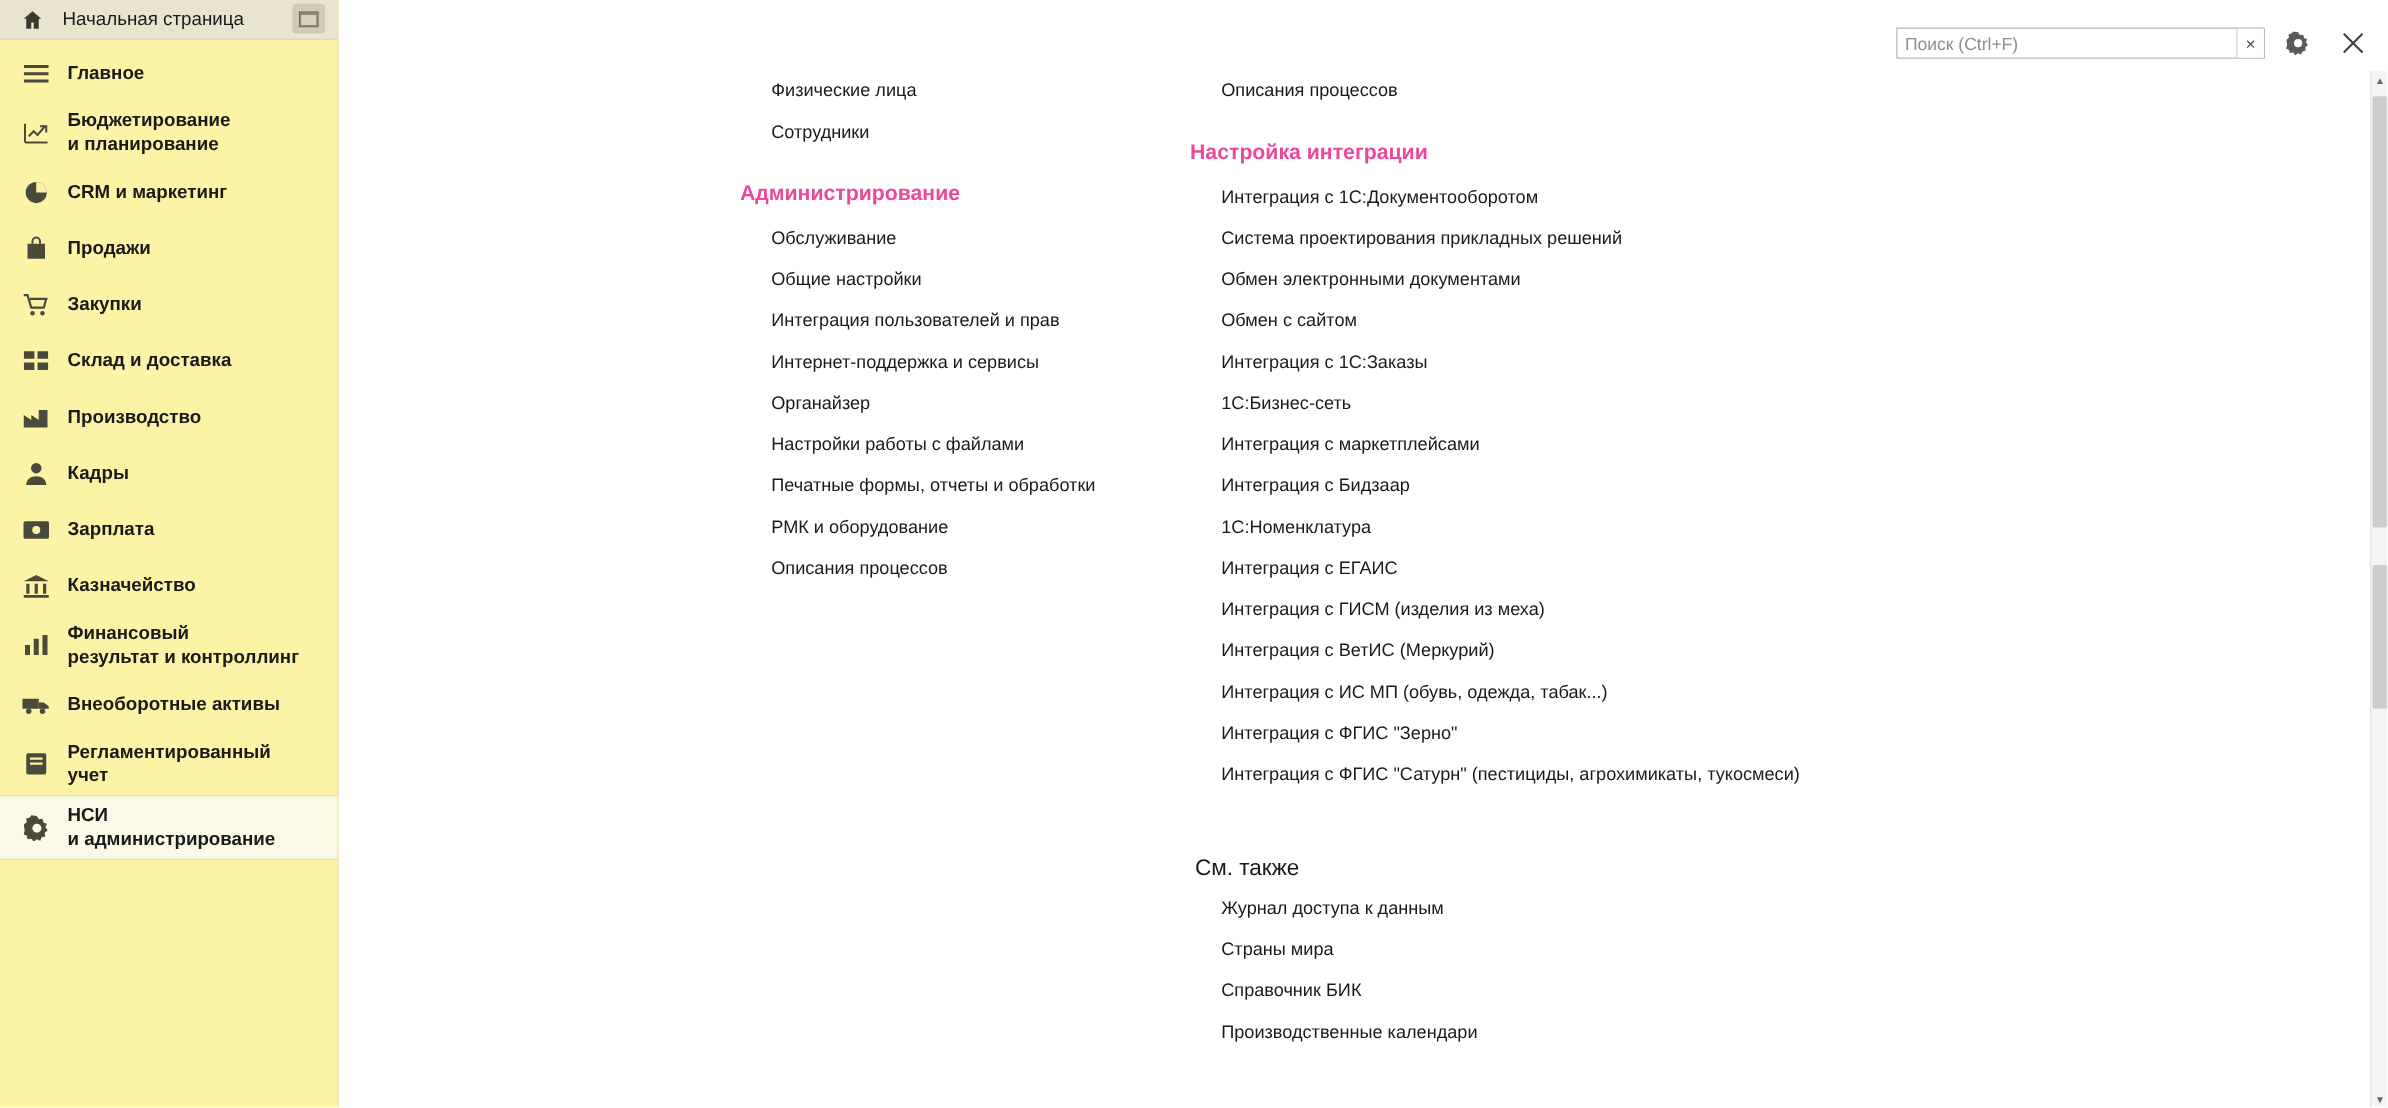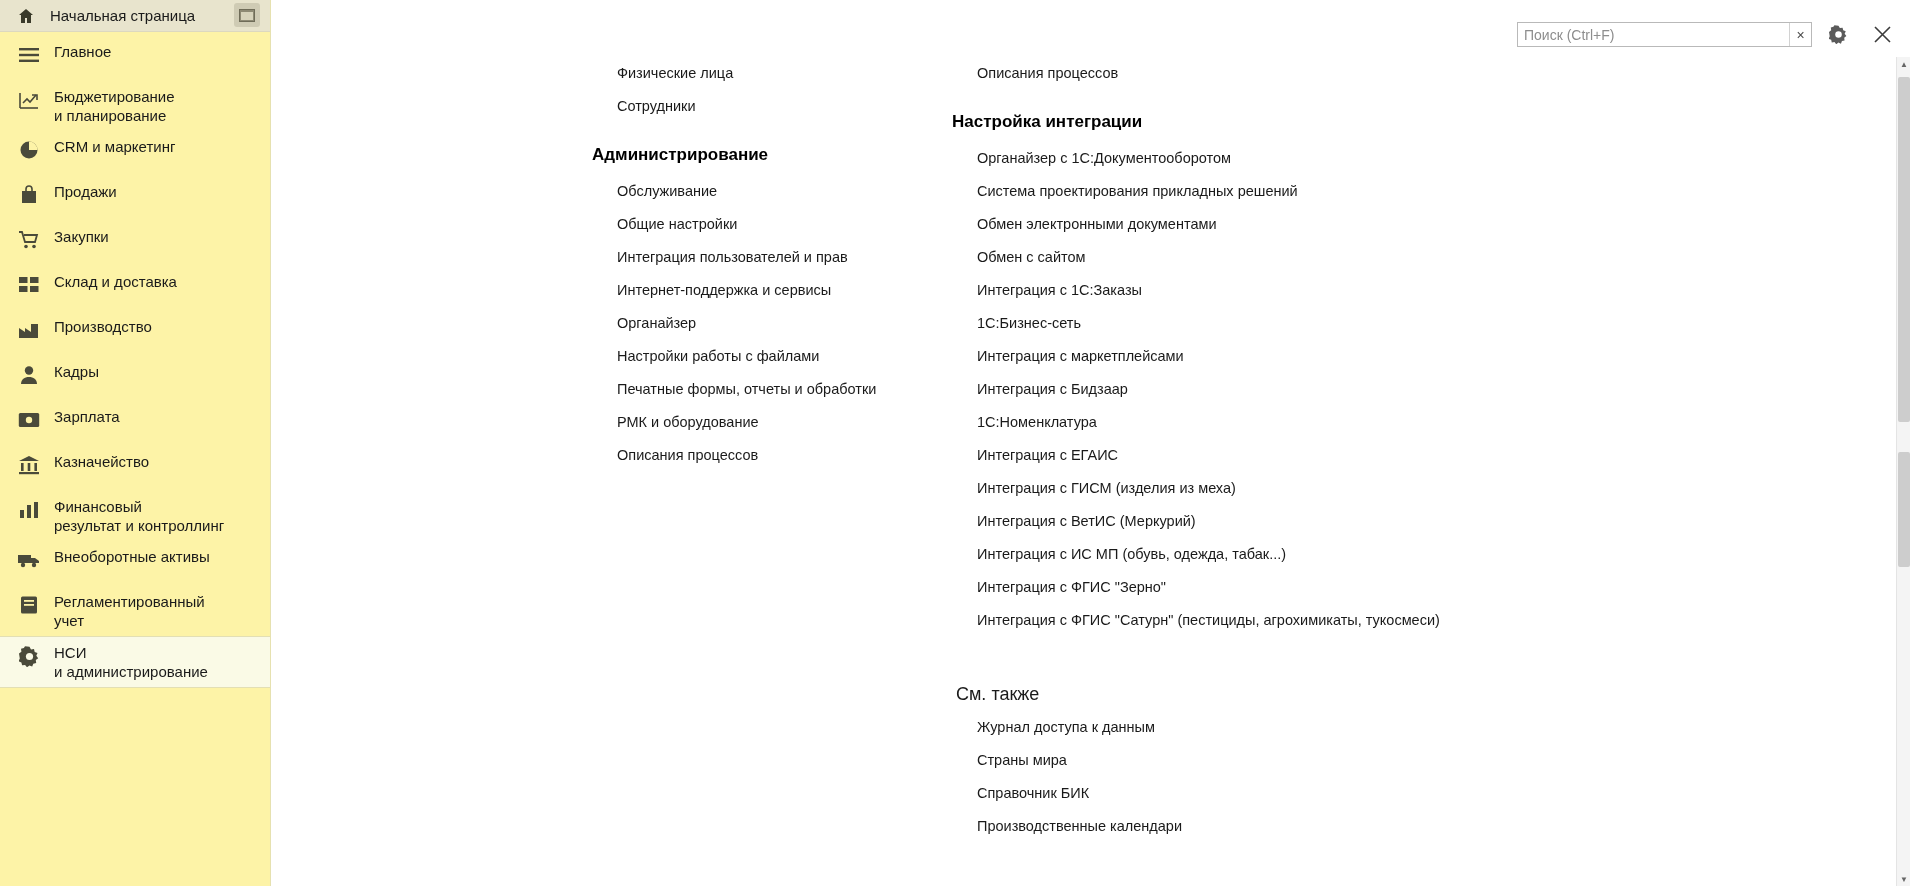--- a/index.html
+++ b/index.html
@@ -46,24 +46,25 @@
     width: 26px; height: 24px;
     display: flex; align-items: center; justify-content: center;
     background: #cfcbb4;
     border-radius: 3px;
   }
   .nav {
     padding-top: 4px;
   }
   .nav-item {
     display: flex;
-    align-items: flex-start;
+    align-items: center;
     min-height: 45px;
     padding: 6px 10px 6px 16px;
     cursor: pointer;
+    font-weight: bold;
   }
   .nav-item .ico {
     width: 26px; min-width: 26px;
     height: 26px;
     display: flex; align-items: center; justify-content: center;
     margin-right: 12px;
     color: #4a4a3a;
   }
   .nav-item .txt {
     font-size: 15px;
@@ -142,21 +143,21 @@
     width: 350px;
   }
   .col-right {
     position: absolute;
     left: 660px;
     top: 0;
     width: 740px;
   }
   .group-title {
     font-size: 17px;
-    color: #000000;
+    color: #ec4899;
     font-weight: bold;
     margin: 0 0 10px 21px;
   }
   .link {
     font-size: 14.5px;
     color: #1a1a1a;
     line-height: 33px;
     padding-left: 46px;
     cursor: pointer;
     white-space: nowrap;
@@ -426,21 +427,21 @@
         <div class="link">Настройки работы с файлами</div>
         <div class="link">Печатные формы, отчеты и обработки</div>
         <div class="link">РМК и оборудование</div>
         <div class="link">Описания процессов</div>
       </div>
 
       <div class="col-right">
         <div class="link">Описания процессов</div>
         <div class="spacer-22"></div>
         <div class="group-title">Настройка интеграции</div>
-        <div class="link">Органайзер с 1С:Документооборотом</div>
+        <div class="link">Интеграция с 1С:Документооборотом</div>
         <div class="link">Система проектирования прикладных решений</div>
         <div class="link">Обмен электронными документами</div>
         <div class="link">Обмен с сайтом</div>
         <div class="link">Интеграция с 1С:Заказы</div>
         <div class="link">1С:Бизнес-сеть</div>
         <div class="link">Интеграция с маркетплейсами</div>
         <div class="link">Интеграция с Бидзаар</div>
         <div class="link">1С:Номенклатура</div>
         <div class="link">Интеграция с ЕГАИС</div>
         <div class="link">Интеграция с ГИСМ (изделия из меха)</div>

